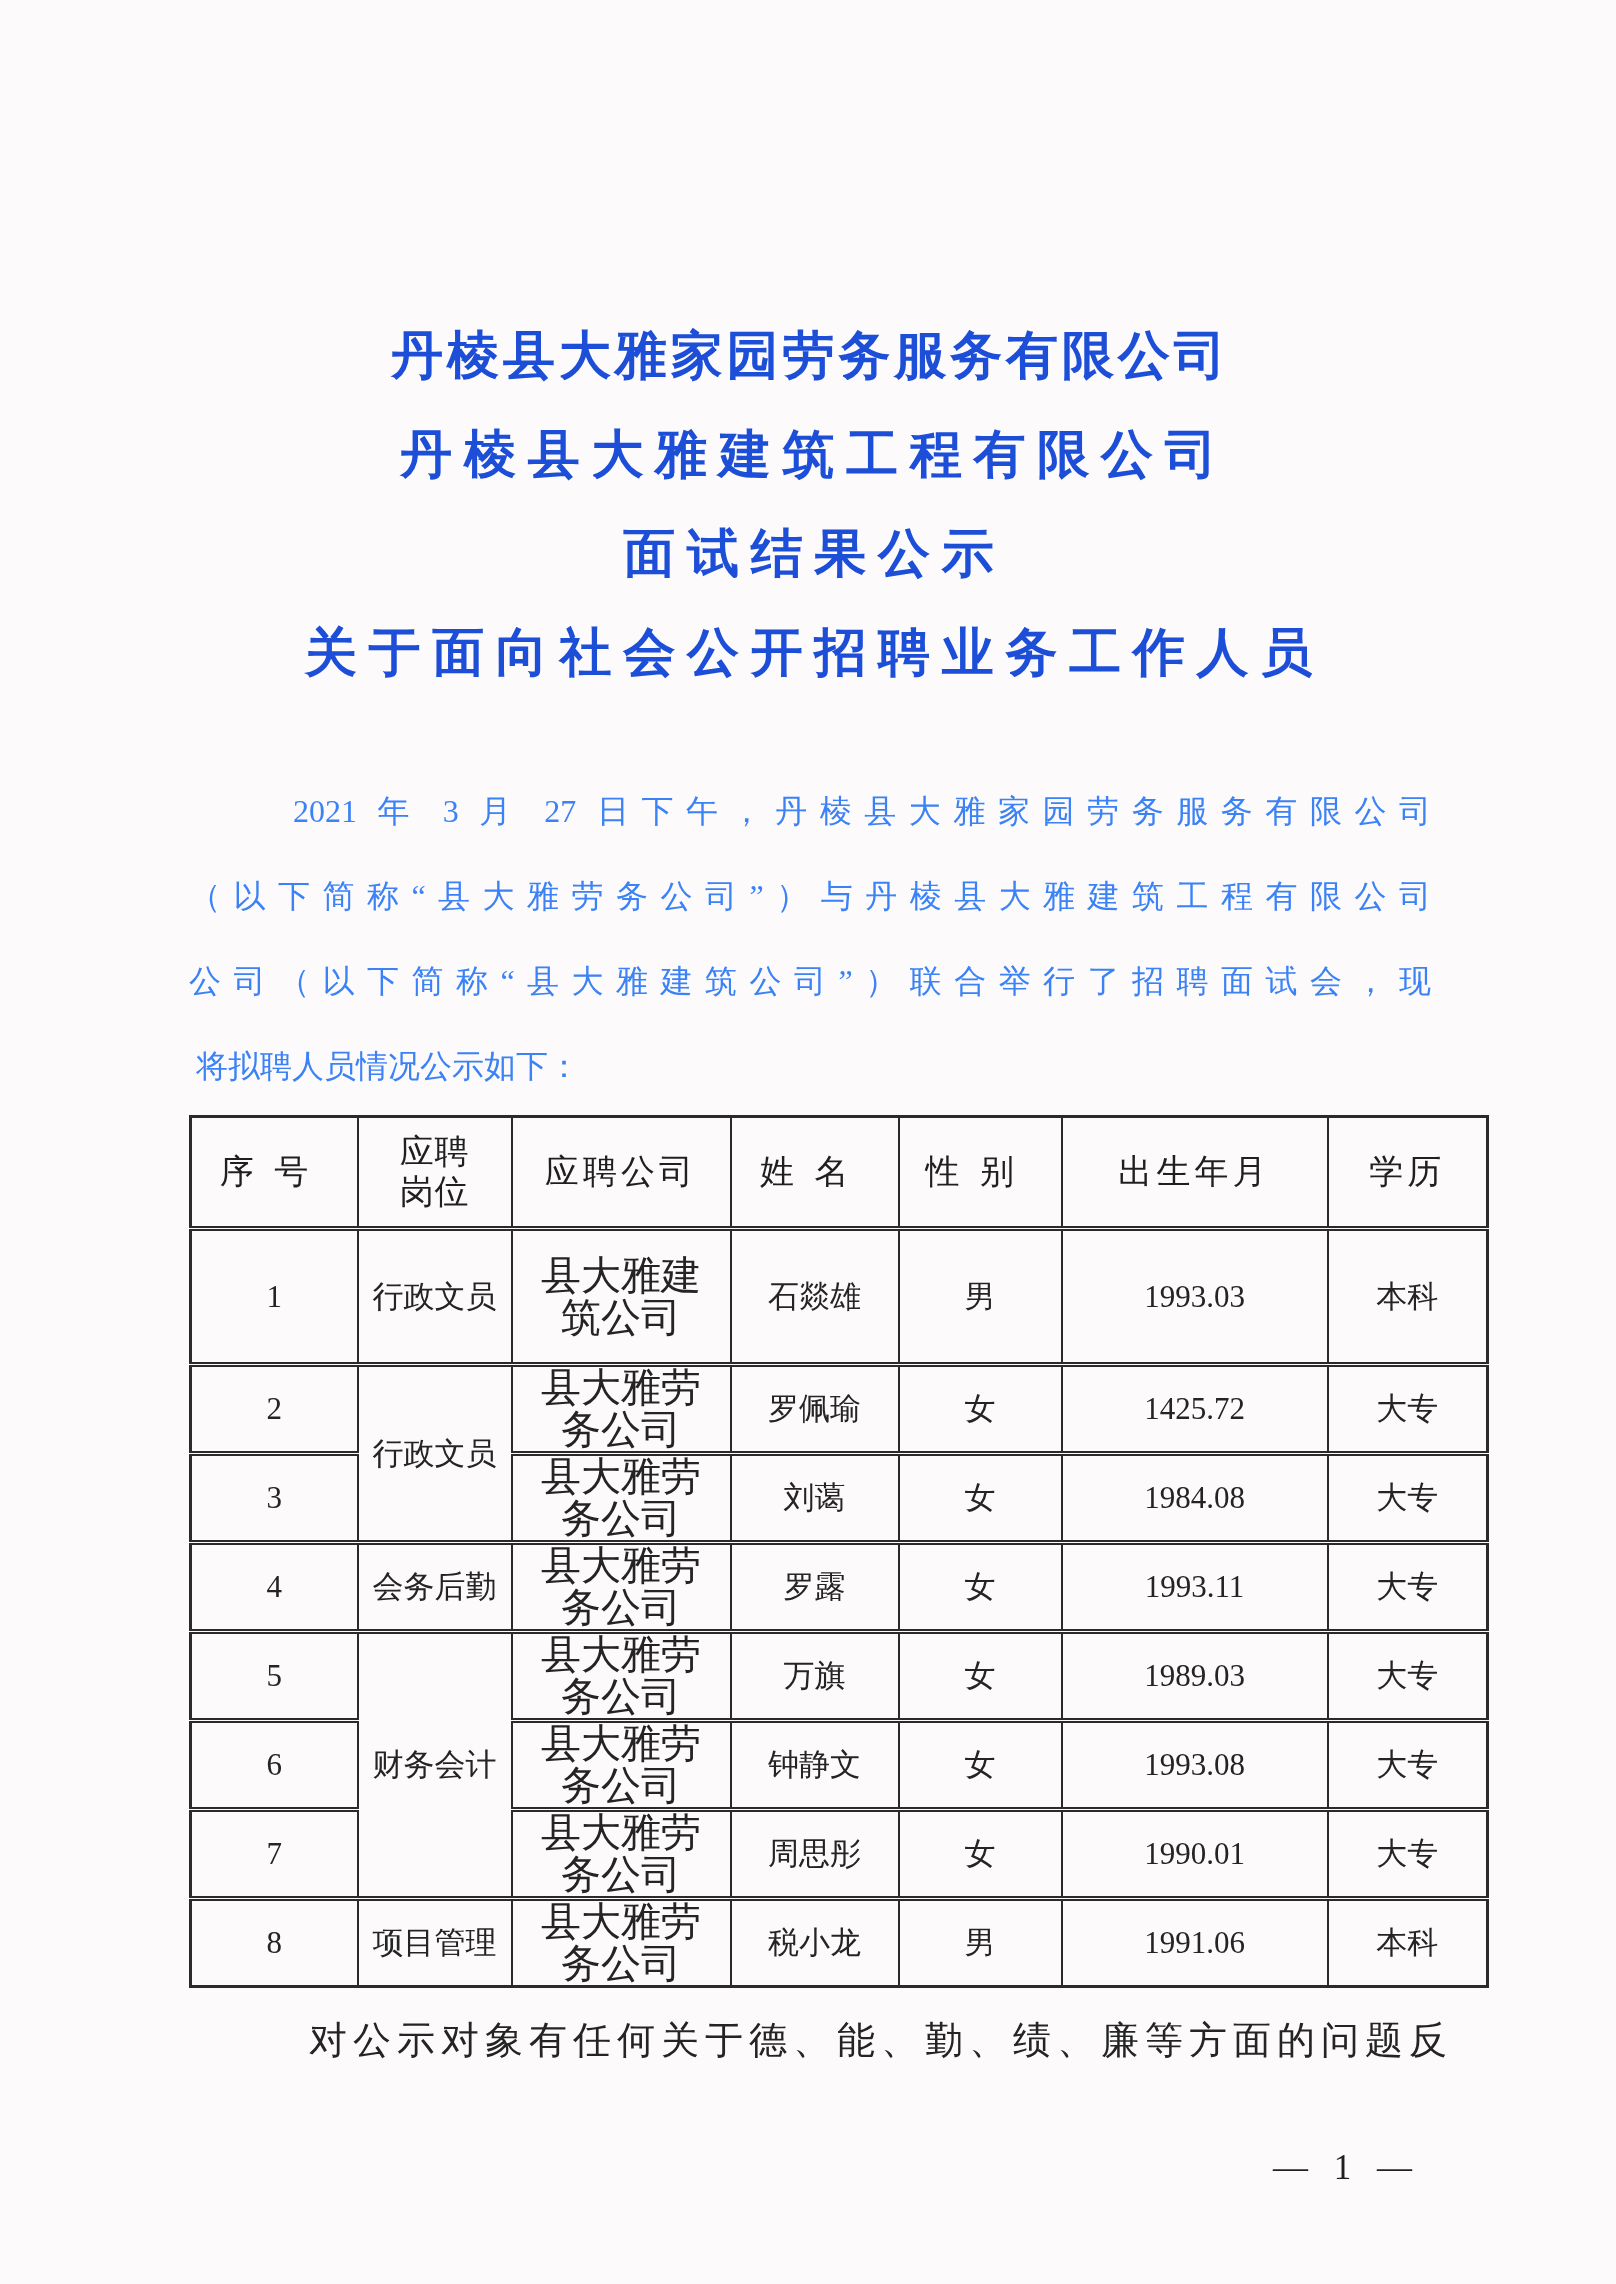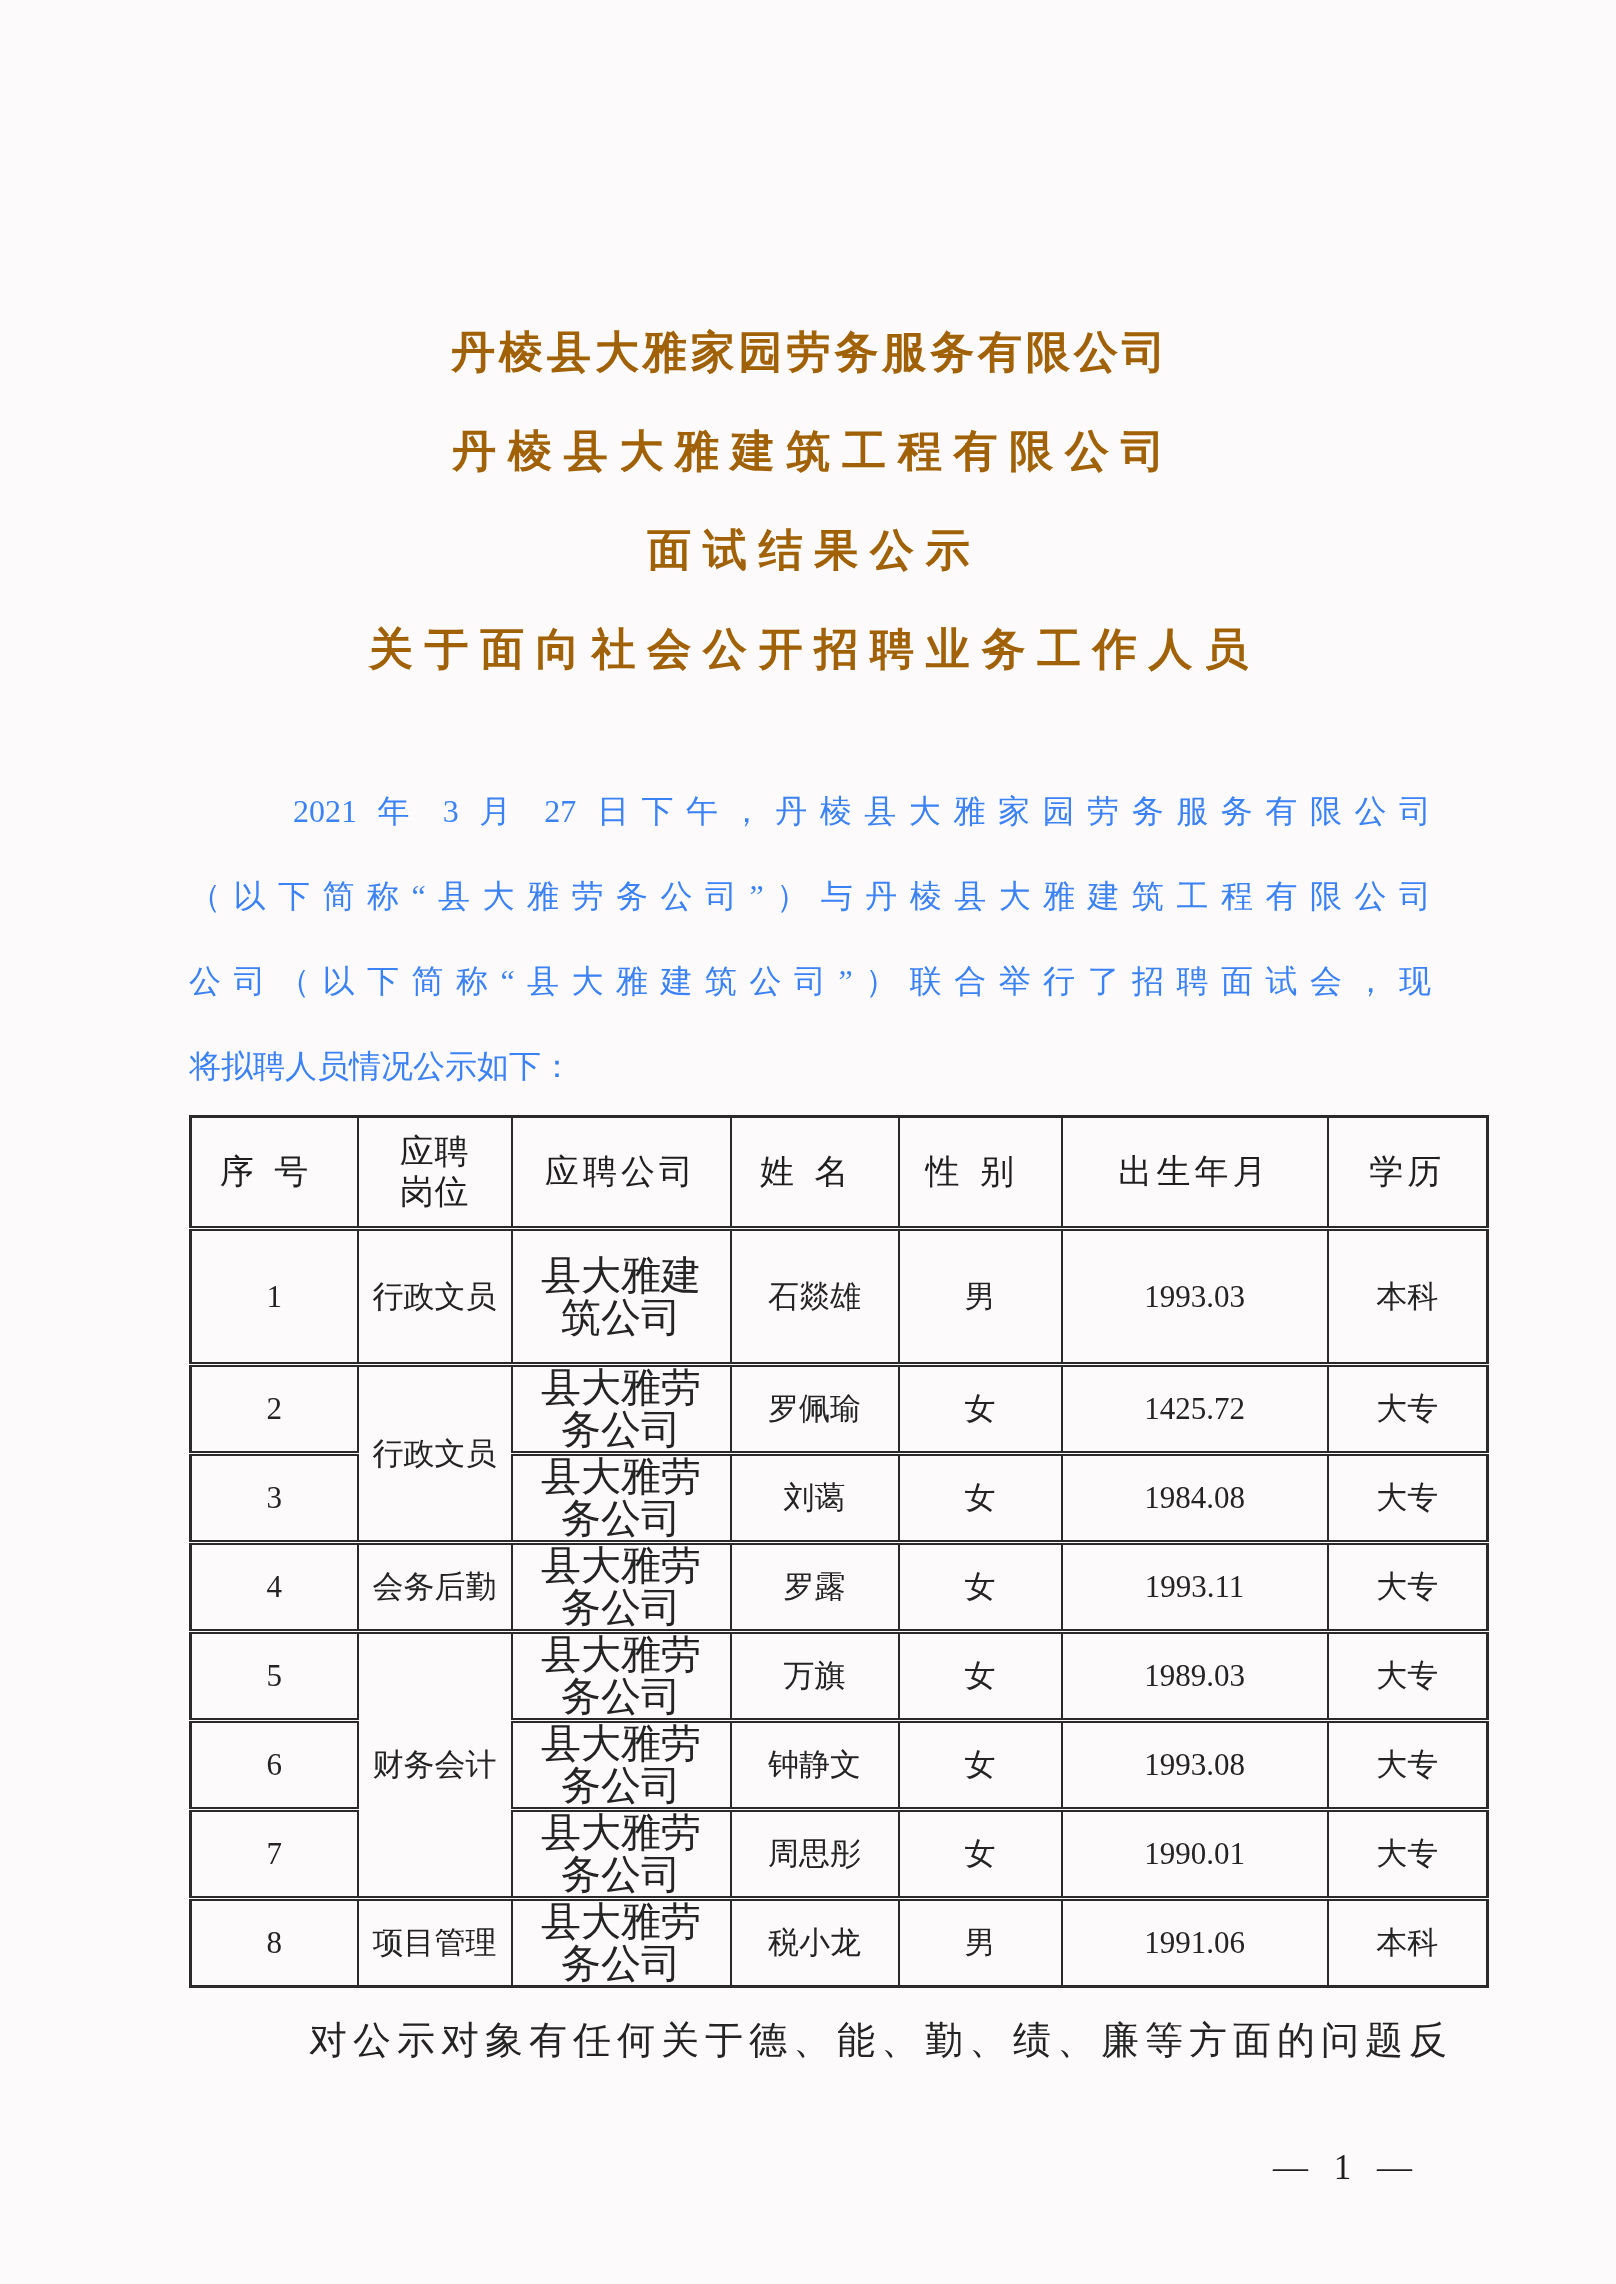--- a/index.html
+++ b/index.html
@@ -21,25 +21,24 @@
   .title-block {
     position: absolute;
     top: 306px;
     left: 0;
     width: 100%;
     text-align: center;
   }
   .title-line {
     height: 99px;
     line-height: 99px;
-    font-size: 44px;
+    font-size: 52px;
     font-weight: 700;
-    color: #a16207;
+    color: #1d4ed8;
     white-space: nowrap;
-    font-family: Liberation Mono, monospace;
   }
   .ls-tight  { letter-spacing: 3.9px;  text-indent: 3.9px; }
   .ls-wide   { letter-spacing: 11.7px; text-indent: 11.7px; }
 
   
   .body-text {
     position: absolute;
     top: 769px;
     left: 189px;
     width: 1242px;
@@ -47,21 +46,21 @@
   .body-line {
     margin: 0;
     height: 85px;
     line-height: 85px;
     font-size: 32px;
     color: #3b82f6;
     text-align: justify;
     text-align-last: justify;
   }
   .body-line.indent { text-indent: 104px; }
-  .body-line.no-just { text-align-last: left; }
+  .body-line.no-just { text-align-last: left; margin-left: 7px; }
 
   
   .results-table {
     position: absolute;
     top: 1115px;
     left: 189px;
     width: 1297px;
     border-collapse: collapse;
     table-layout: fixed;
     border: 3.3px solid #2a2a2a;

